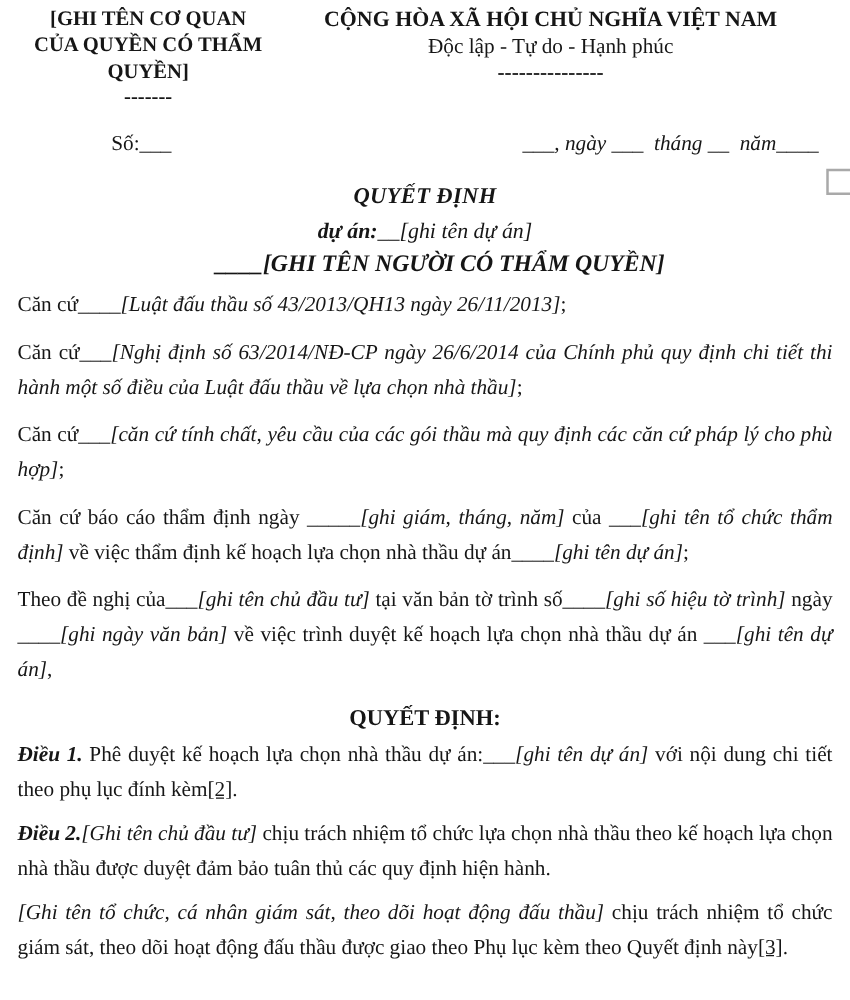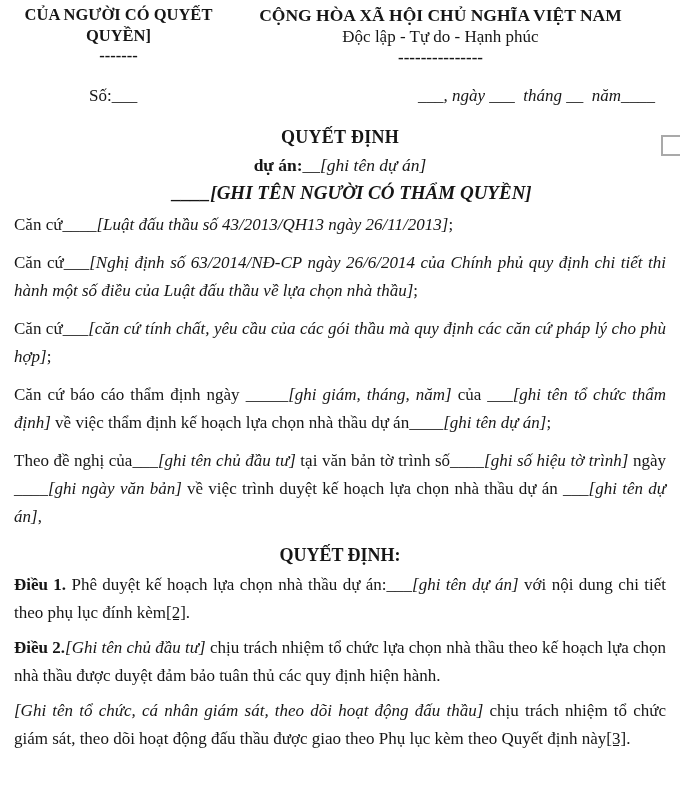--- a/index.html
+++ b/index.html
@@ -8,21 +8,21 @@
     position: relative;
     width: 680px;
     height: 800px;
     overflow: hidden;
     background: #ffffff;
     color: #161616;
     font-family: "Liberation Serif", "DejaVu Serif", serif;
     font-size: 17px;
     line-height: 28px;
   }
-  .b { font-weight: bold; }
+  .b { font-weight: bold; font-style: italic; }
   .i { font-style: italic; }
   .u { text-decoration: underline; }
   .pre { white-space: pre; }
 
   
   .header { display: flex; padding-top: 4px; }
   .org {
     width: 237px;
     text-align: center;
     font-weight: bold;
@@ -71,21 +71,22 @@
     margin: 2px 0;
   }
 </style>
 </head>
 <body>
 
 <div class="page">
 
   <div class="header">
     <div class="org">
-      <div>CỦA NGƯỜI CÓ QUYẾT</div>
+      <div>[GHI TÊN CƠ QUAN</div>
+      <div>CỦA QUYỀN CÓ THẨM</div>
       <div>QUYỀN]</div>
       <div class="sep">-------</div>
     </div>
     <div class="nat">
       <div class="nat1">CỘNG HÒA XÃ HỘI CHỦ NGHĨA VIỆT NAM</div>
       <div class="nat2">Độc lập - Tự do - Hạnh phúc</div>
       <div class="sep">---------------</div>
     </div>
   </div>
 

